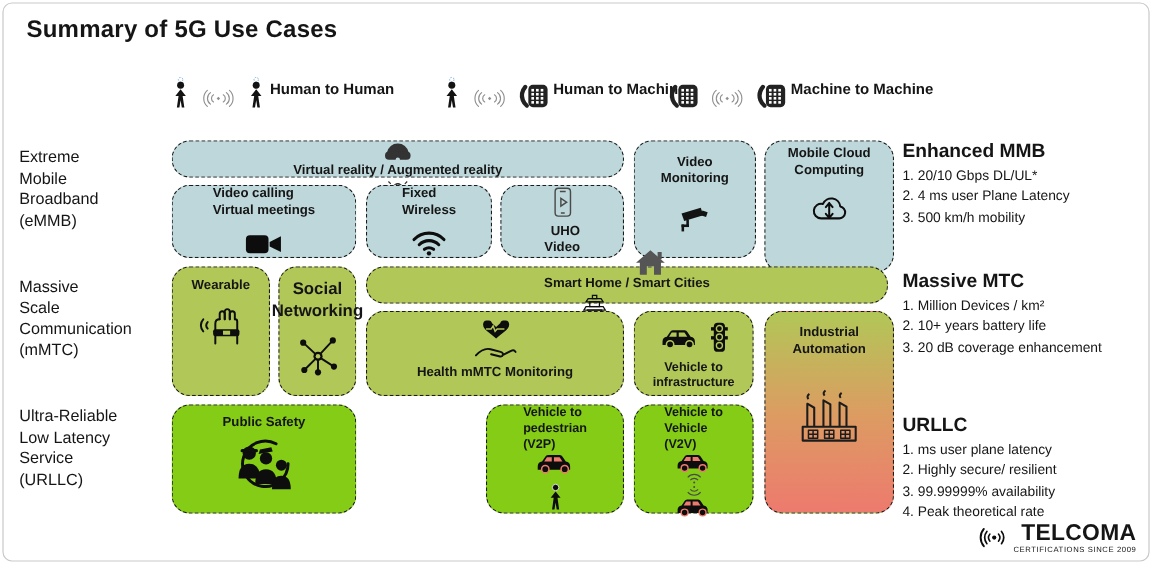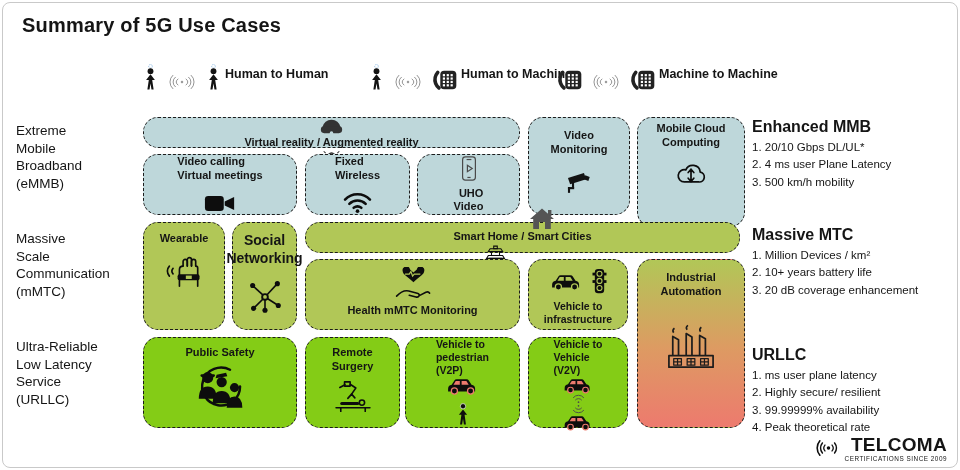--- a/index.html
+++ b/index.html
@@ -413,34 +413,20 @@
             <circle cx="27.5" cy="17" r="4.6"></circle>
             <path d="M22 13.6 l10.5 -1.8 -1 -3.2 -8.5 1.8 Z"></path>
             <path d="M19.5 36 q0 -11 8 -11 q8 0 8 11 Z"></path>
             <circle cx="39" cy="22" r="4.1"></circle>
             <path d="M32 40 q0 -10 7 -10 q7 0 7 10 Z"></path>
           </g>
         </svg>
       </span>
   </div>
 
-  <div class="box red colm" style="left:305px;top:337px;width:95px;height:91px;padding-top:8px;gap:6px;">
-    <span class="bl">Remote
-Surgery</span>
-    <span class="icon">
-      <svg viewBox="0 0 44 34" width="42" height="32" fill="none" stroke="#0d0d0d" stroke-width="1.7" stroke-linecap="round" stroke-linejoin="round">
-          <rect x="13" y="2" width="6" height="4.5"></rect>
-          <path d="M8 8 l5.5 -3 M19 4.5 l6 4 -4.5 6.5"></path>
-          <path d="M20.5 15 l-4 4.5 m4 -4.5 l3.5 4"></path>
-          <path d="M10 25 h17" stroke-width="3.2"></path>
-          <circle cx="31.5" cy="24" r="2.8"></circle>
-          <path d="M4 29.5 h36 M9 29.5 v4 M35 29.5 v4"></path>
-        </svg>
-      </span>
-  </div>
 
   <div class="box red row sb left" style="left:405px;top:337px;width:115px;height:91px;padding:0 11px;">
     <span class="bl" style="font-size:10.5px;">Vehicle to
 pedestrian
 (V2P)</span>
     <span style="display:flex;flex-direction:column;align-items:center;justify-content:space-between;height:72px;">
       <span class="icon">
         <svg viewBox="0 0 36 20" width="33" height="18">
             <path d="M2 13 q0 -4 4 -4.5 L9 4 q.8 -1.5 2.5 -1.5 h11 q1.7 0 2.5 1.5 l3 4.5 q4 .5 4 4.5 v3 H2 Z" fill="#0d0d0d"></path>
             <path d="M10.5 4.5 h4.5 v4 H8 Z" fill="#ed7a6e"></path>

